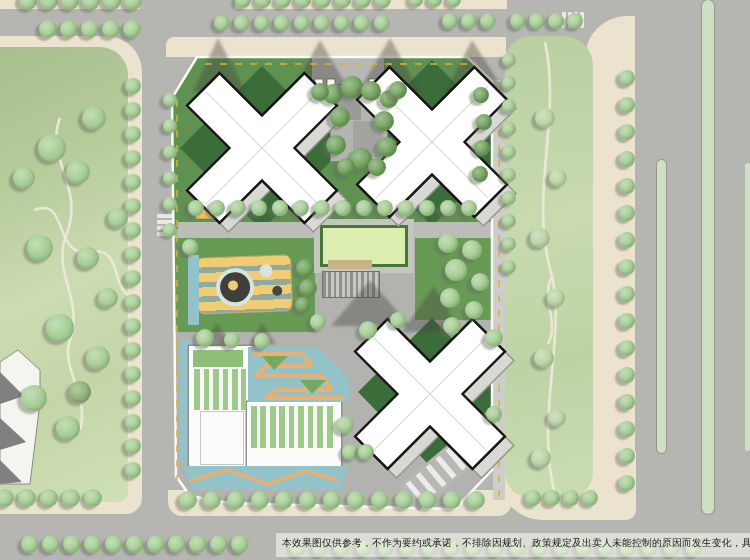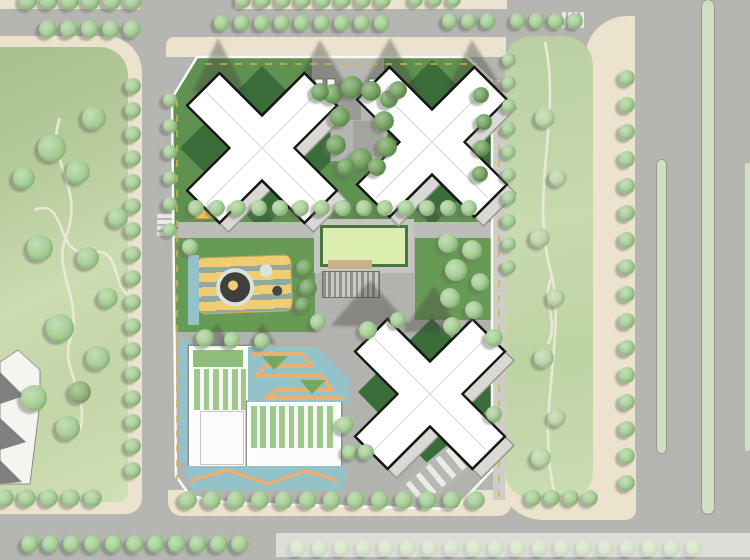--- a/index.html
+++ b/index.html
@@ -414,13 +414,14 @@
       <div class="tree" style="left: 535px; top: 108px; width: 20px; height: 20px; background: radial-gradient(circle at 35% 35%, rgba(255,255,255,.35), rgba(255,255,255,0) 55%), var(--tree-pale,#b9d3a4);"></div>
       <div class="tree" style="left: 549px; top: 169px; width: 18px; height: 18px; background: radial-gradient(circle at 35% 35%, rgba(255,255,255,.35), rgba(255,255,255,0) 55%), var(--tree-pale,#b9d3a4);"></div>
       <div class="tree" style="left: 530px; top: 228px; width: 20px; height: 20px; background: radial-gradient(circle at 35% 35%, rgba(255,255,255,.35), rgba(255,255,255,0) 55%), var(--tree-pale,#b9d3a4);"></div>
       <div class="tree" style="left: 547px; top: 289px; width: 18px; height: 18px; background: radial-gradient(circle at 35% 35%, rgba(255,255,255,.35), rgba(255,255,255,0) 55%), var(--tree-pale,#b9d3a4);"></div>
       <div class="tree" style="left: 534px; top: 348px; width: 20px; height: 20px; background: radial-gradient(circle at 35% 35%, rgba(255,255,255,.35), rgba(255,255,255,0) 55%), var(--tree-pale,#b9d3a4);"></div>
       <div class="tree" style="left: 548px; top: 409px; width: 18px; height: 18px; background: radial-gradient(circle at 35% 35%, rgba(255,255,255,.35), rgba(255,255,255,0) 55%), var(--tree-pale,#b9d3a4);"></div>
       <div class="tree" style="left: 531px; top: 448px; width: 20px; height: 20px; background: radial-gradient(circle at 35% 35%, rgba(255,255,255,.35), rgba(255,255,255,0) 55%), var(--tree-pale,#b9d3a4);"></div>
     </div>
 
   <div class="abs" style="left:276px;top:533px;width:474px;height:24px;background:var(--band,rgba(248,246,240,.6));"></div>
+  <div id="disclaimer">本效果图仅供参考，不作为要约或承诺，不排除因规划、政策规定及出卖人未能控制的原因而发生变化，具</div>
 </div>
 
 </body></html>

